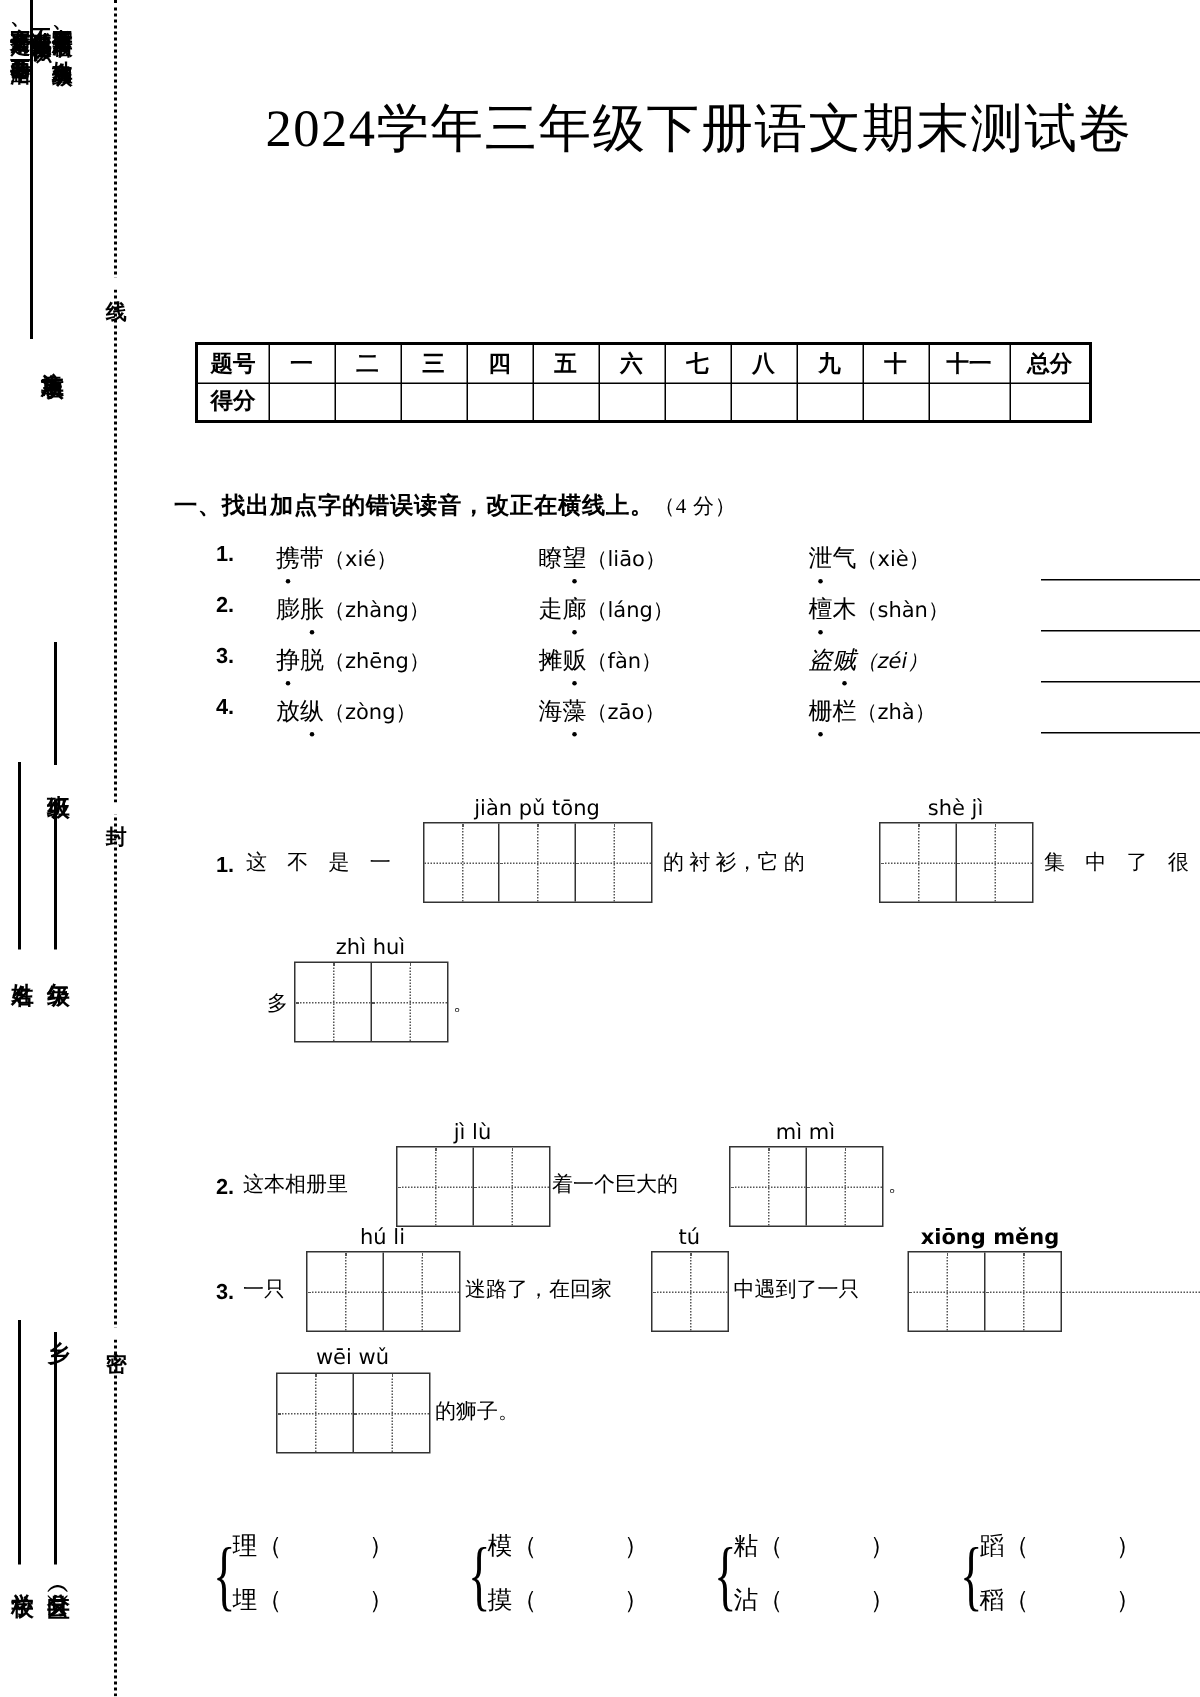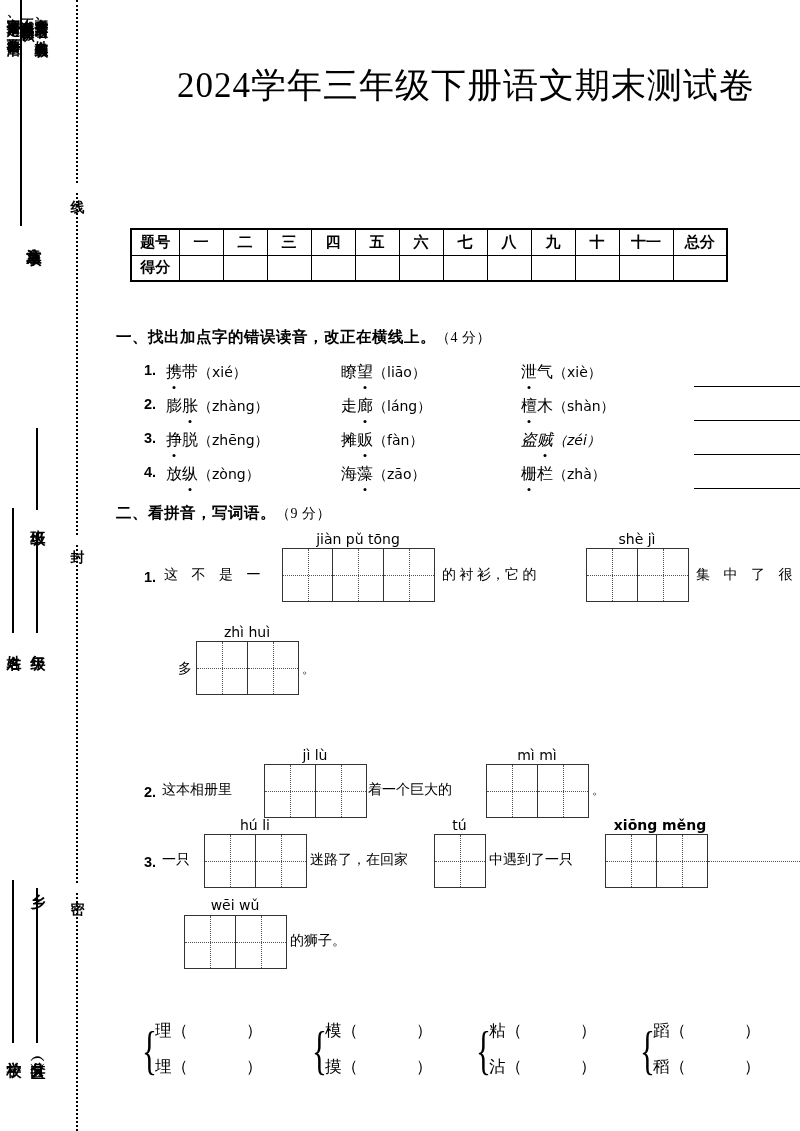--- a/index.html
+++ b/index.html
@@ -149,20 +149,21 @@
   .q1-num {
     position: absolute; left: 28px; top: 0;
     font-family: "Liberation Sans", sans-serif;
     font-weight: bold; font-size: 14.5px;
   }
   .q1-item {
     position: absolute; top: 0;
     font-size: 16px;
     white-space: nowrap;
     font-family: "Liberation Serif", serif;
+    margin-left: 18px;
   }
   .q1-item .py { font-family: "DejaVu Sans", sans-serif; font-size: 14px; }
   .dotted-char { position: relative; display: inline-block; }
   .dotted-char::after {
     content: "";
     position: absolute;
     left: 50%; bottom: -6px;
     transform: translateX(-50%);
     width: 3px; height: 3px;
     border-radius: 50%;
@@ -352,23 +353,20 @@
     </div>
 
     <div class="q1-row" style="top:464px;">
       <span class="q1-num">4.</span>
       <span class="q1-item" style="left:50px;"><span>放</span><span class="dotted-char">纵</span><span class="py">（zòng）</span></span>
       <span class="q1-item" style="left:225px;"><span>海</span><span class="dotted-char">藻</span><span class="py">（zāo）</span></span>
       <span class="q1-item" style="left:405px;"><span class="dotted-char">栅</span><span>栏</span><span class="py">（zhà）</span></span>
       <span class="q1-line" style="top:24px;"></span>
     </div>
 
-    <div class="sec-head" style="left:0px; top:503px;">
-      <span>二、看拼音，写词语。</span><span class="pts">（9 分）</span>
-    </div>
 
     <span class="qnum" style="left:28px; top:569px;">1.</span>
     <span class="sent sent-sp" style="left:48px; top:566px;">这 不 是 一</span>
     <span class="pinyin" style="left:166px; top:531px; width:152px;">jiàn  pǔ  tōng</span>
     <div class="grid" style="left:166px; top:548px; width:153px; height:54px;">
       <div class="cell" style="width:51px;"></div>
       <div class="cell" style="width:51px;"></div>
       <div class="cell" style="width:51px;"></div>
     </div>
     <span class="sent" style="left:326px; top:566px;">的 衬 衫，它 的</span>

